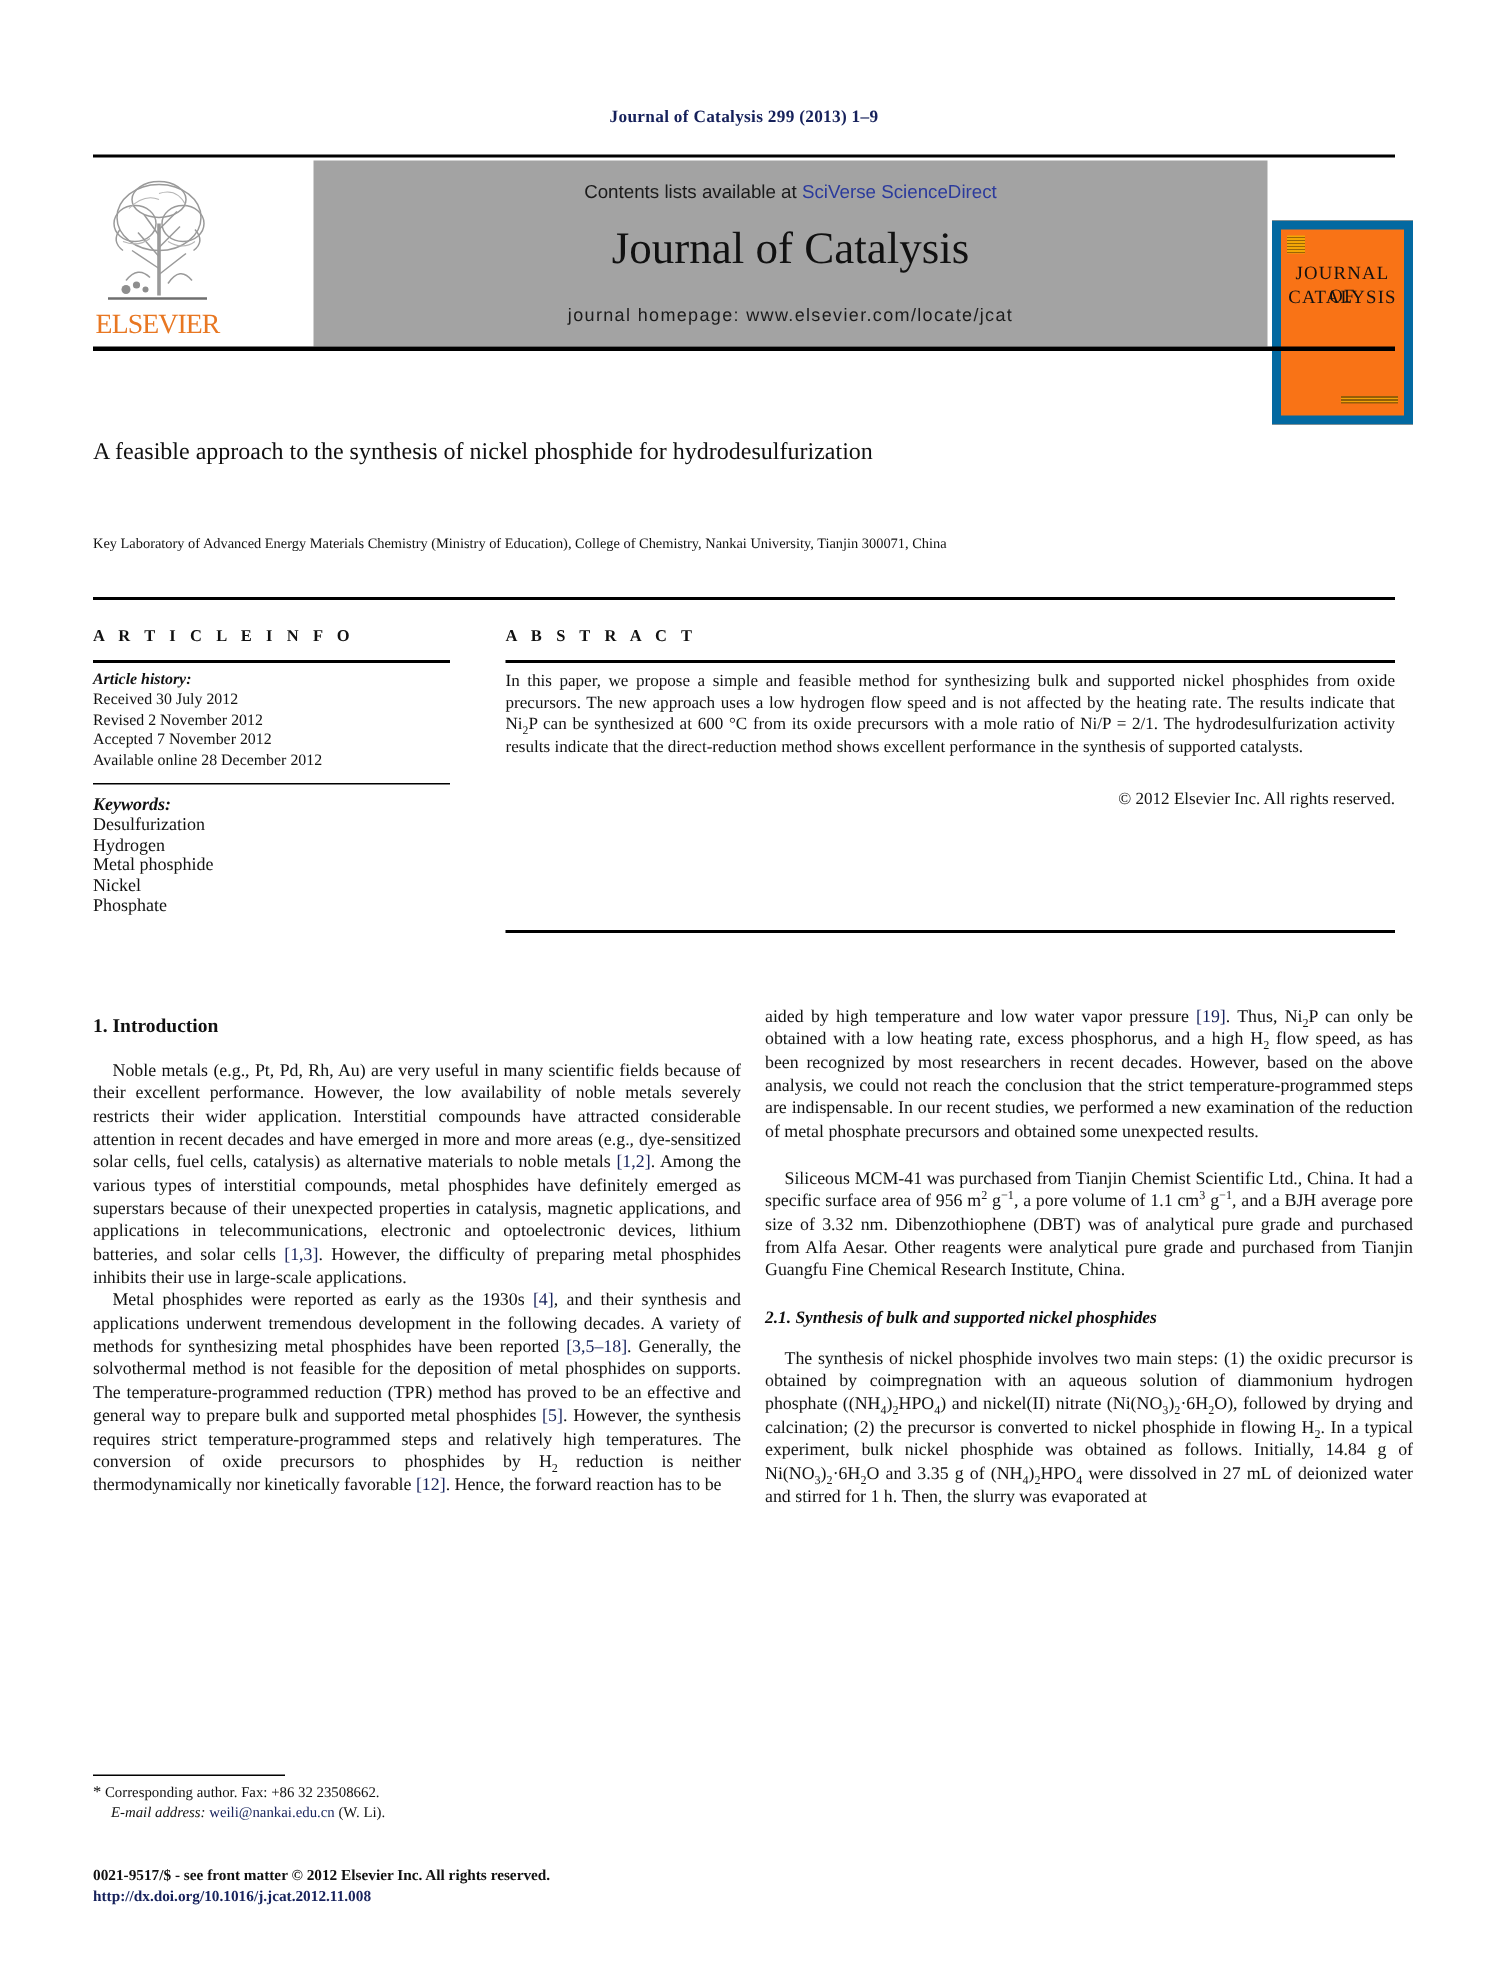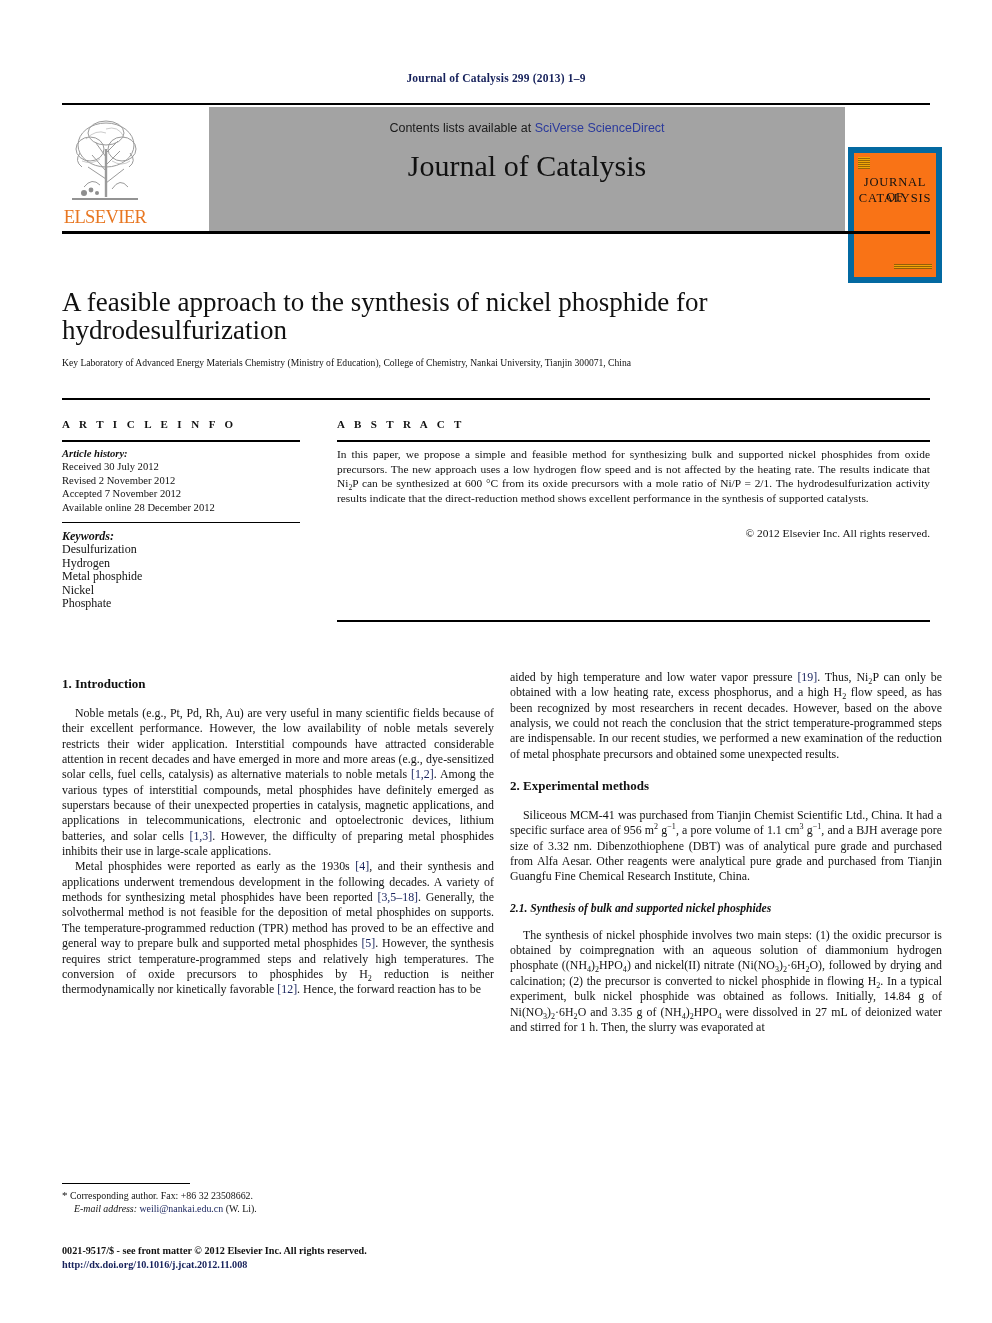--- a/index.html
+++ b/index.html
@@ -80,21 +80,21 @@
     opacity:.7;
   }
   .mast-rule-bot{
     position:absolute;left:0;top:128px;width:868px;height:3px;background:#000;
   }
 
   
   .title{
     position:absolute;left:62px;top:288px;width:868px;
     font-family:"Liberation Serif", serif;
-    font-size:27px;line-height:28px;color:#111;
+    font-size:16px;line-height:28px;color:#111;
   }
   .authors{
     position:absolute;left:62px;top:327px;width:868px;
     font-family:"Liberation Serif", serif;
     font-size:17.5px;line-height:22px;color:#111;
   }
   .authors sup{color:#16215b;font-size:11px;}
   .affil{
     position:absolute;left:62px;top:356px;width:868px;
     font-family:"Liberation Serif", serif;
@@ -214,20 +214,21 @@
         </g>
       </svg>
       <div class="elsevier-word">ELSEVIER</div>
     </div>
 
     <div class="mast-center">
       <div class="mast-contents">
         <span>Contents lists available at </span><a href="#">SciVerse ScienceDirect</a>
       </div>
       <div class="mast-title">Journal of Catalysis</div>
+      <div class="mast-home">journal homepage: www.elsevier.com/locate/jcat</div>
     </div>
 
     <div class="mast-cover">
       <div class="cover-mini"></div>
       <div class="cover-t1">JOURNAL OF</div>
       <div class="cover-t2">CATALYSIS</div>
       <div class="cover-foot"></div>
     </div>
 
     <div class="mast-rule-bot"></div>
@@ -265,21 +266,20 @@
 
   <div class="col-l">
     <div class="sec-h">1. Introduction</div>
     <p class="p">Noble metals (e.g., Pt, Pd, Rh, Au) are very useful in many scientific fields because of their excellent performance. However, the low availability of noble metals severely restricts their wider application. Interstitial compounds have attracted considerable attention in recent decades and have emerged in more and more areas (e.g., dye-sensitized solar cells, fuel cells, catalysis) as alternative materials to noble metals <a class="ref" href="#">[1,2]</a>. Among the various types of interstitial compounds, metal phosphides have definitely emerged as superstars because of their unexpected properties in catalysis, magnetic applications, and applications in telecommunications, electronic and optoelectronic devices, lithium batteries, and solar cells <a class="ref" href="#">[1,3]</a>. However, the difficulty of preparing metal phosphides inhibits their use in large-scale applications.</p>
     <p class="p">Metal phosphides were reported as early as the 1930s <a class="ref" href="#">[4]</a>, and their synthesis and applications underwent tremendous development in the following decades. A variety of methods for synthesizing metal phosphides have been reported <a class="ref" href="#">[3,5–18]</a>. Generally, the solvothermal method is not feasible for the deposition of metal phosphides on supports. The temperature-programmed reduction (TPR) method has proved to be an effective and general way to prepare bulk and supported metal phosphides <a class="ref" href="#">[5]</a>. However, the synthesis requires strict temperature-programmed steps and relatively high temperatures. The conversion of oxide precursors to phosphides by H<sub>2</sub> reduction is neither thermodynamically nor kinetically favorable <a class="ref" href="#">[12]</a>. Hence, the forward reaction has to be</p>
   </div>
 
   <div class="col-r">
     <p class="p cont">aided by high temperature and low water vapor pressure <a class="ref" href="#">[19]</a>. Thus, Ni<sub>2</sub>P can only be obtained with a low heating rate, excess phosphorus, and a high H<sub>2</sub> flow speed, as has been recognized by most researchers in recent decades. However, based on the above analysis, we could not reach the conclusion that the strict temperature-programmed steps are indispensable. In our recent studies, we performed a new examination of the reduction of metal phosphate precursors and obtained some unexpected results.</p>
     <div class="gap"></div>
-    <div class="sec-h">2. Experimental methods</div>
     <p class="p">Siliceous MCM-41 was purchased from Tianjin Chemist Scientific Ltd., China. It had a specific surface area of 956 m<sup>2</sup> g<sup>−1</sup>, a pore volume of 1.1 cm<sup>3</sup> g<sup>−1</sup>, and a BJH average pore size of 3.32 nm. Dibenzothiophene (DBT) was of analytical pure grade and purchased from Alfa Aesar. Other reagents were analytical pure grade and purchased from Tianjin Guangfu Fine Chemical Research Institute, China.</p>
     <div class="gap"></div>
     <div class="sec-h2">2.1. Synthesis of bulk and supported nickel phosphides</div>
     <p class="p">The synthesis of nickel phosphide involves two main steps: (1) the oxidic precursor is obtained by coimpregnation with an aqueous solution of diammonium hydrogen phosphate ((NH<sub>4</sub>)<sub>2</sub>HPO<sub>4</sub>) and nickel(II) nitrate (Ni(NO<sub>3</sub>)<sub>2</sub>·6H<sub>2</sub>O), followed by drying and calcination; (2) the precursor is converted to nickel phosphide in flowing H<sub>2</sub>. In a typical experiment, bulk nickel phosphide was obtained as follows. Initially, 14.84 g of Ni(NO<sub>3</sub>)<sub>2</sub>·6H<sub>2</sub>O and 3.35 g of (NH<sub>4</sub>)<sub>2</sub>HPO<sub>4</sub> were dissolved in 27 mL of deionized water and stirred for 1 h. Then, the slurry was evaporated at</p>
   </div>
 
   <div class="fn-rule"></div>
   <div class="footnote">
     <div>
       <span class="fn-star">*</span>

